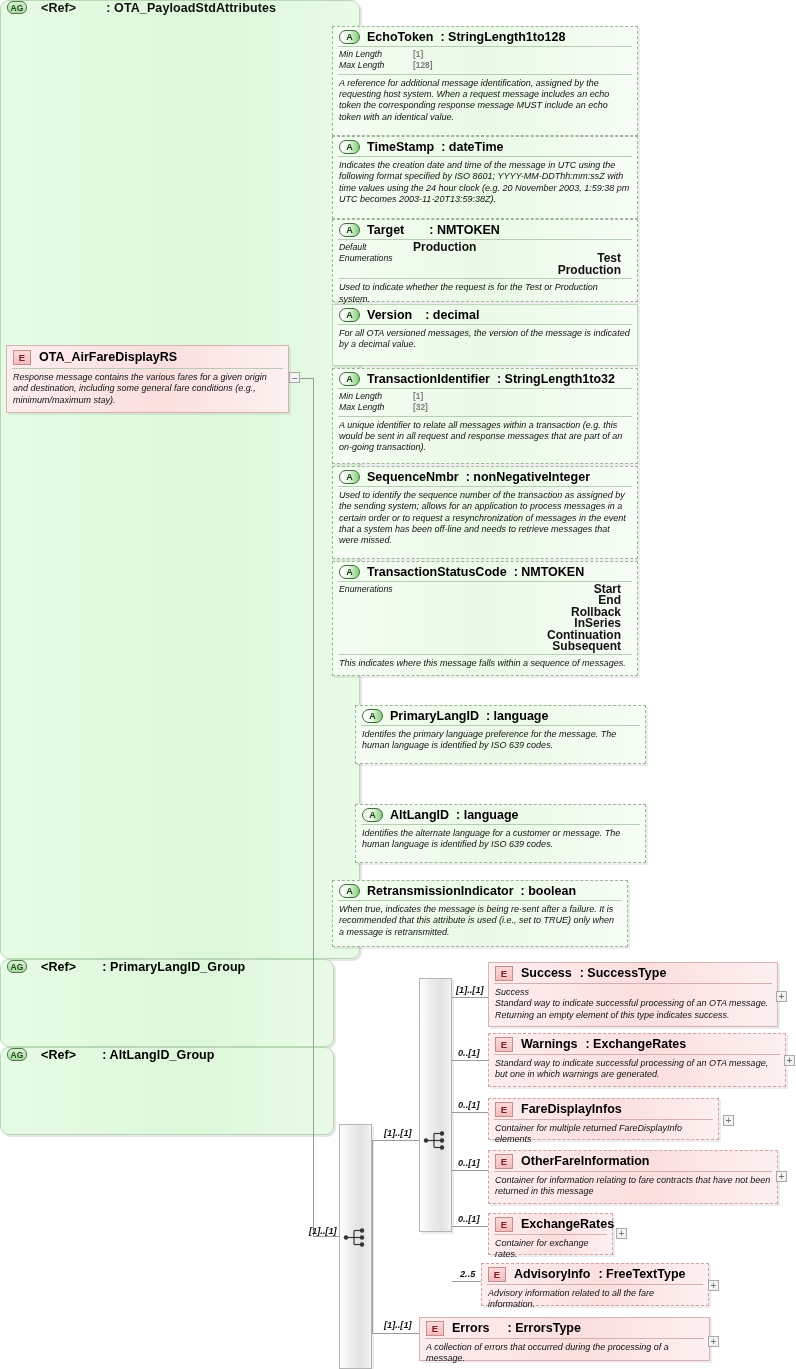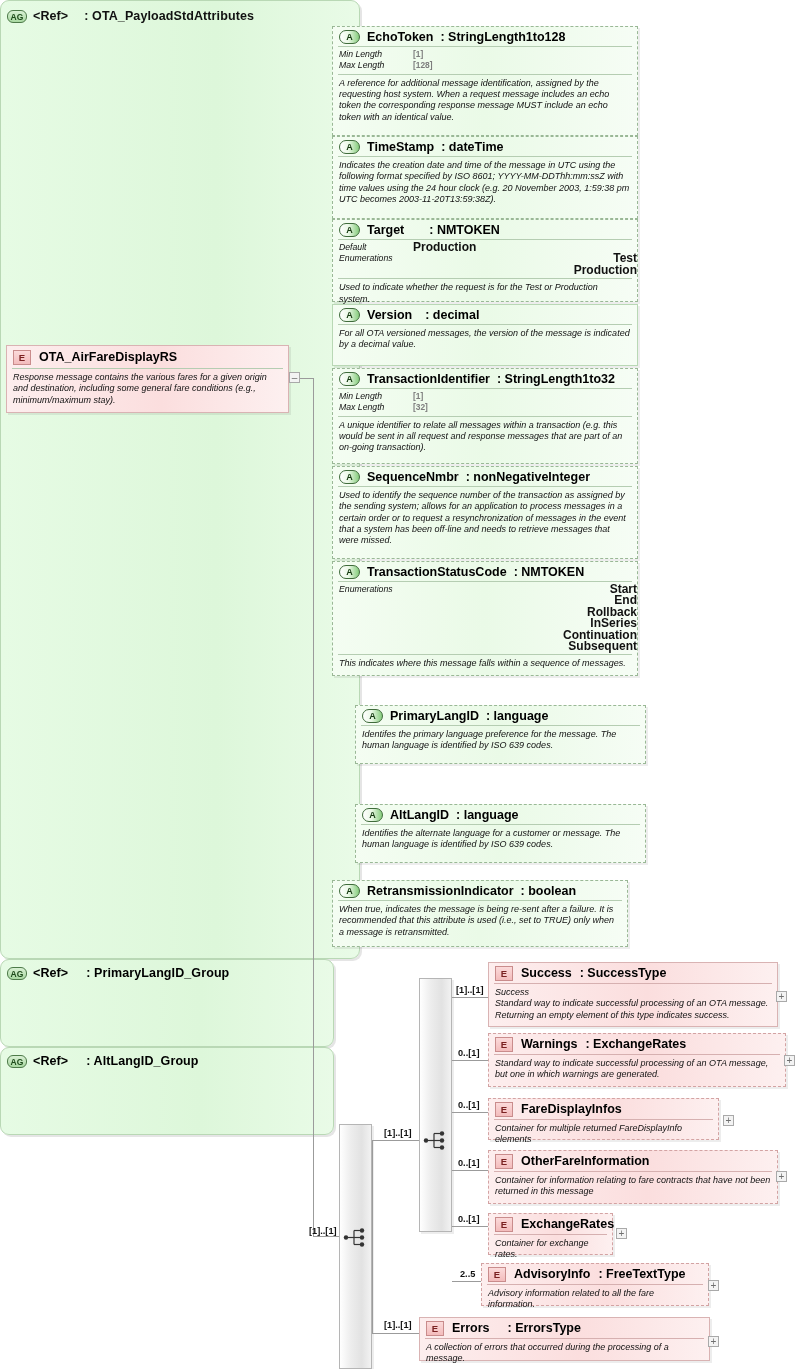--- a/index.html
+++ b/index.html
@@ -15,24 +15,24 @@
   .canvas { position:absolute; left:0; top:0; width:796px; height:1369px; }
 
   
   .ag-box {
     background: linear-gradient(to right, #e6fbe4 0%, #ddf7da 60%, #e9fbe7 100%);
     border: 1px solid #b9d8b5;
     border-radius: 9px;
     box-shadow: 2px 2px 0 rgba(0,0,0,0.10);
   }
   .ag-head {
-    display:flex; align-items:flex-end;
+    display:flex; align-items:flex-start;
     height: 20px;
     padding-left: 6px;
-    gap: 6px;
+    gap: 14px;
     font-size: 12.5px;
     font-weight: bold;
     letter-spacing: .1px;
     white-space: nowrap;
   }
   .ag-head .nm { color:#111; }
   .ag-head .ty { color:#111; }
 
   
   .badge-ag {
@@ -76,21 +76,21 @@
   .attr-head {
     display:flex; align-items:center; gap:7px;
     height:19px; padding-left:6px;
     font-size:12.5px; font-weight:bold; white-space:nowrap;
   }
   .sep { border-top:1px solid #b5cdb2; margin:0 5px; height:0; }
   .facets {
     display:grid;
     grid-template-columns: 74px 1fr;
     font-size: 8.7px;
-    padding: 2px 0 2px 6px;
+    padding: 2px 16px 2px 6px;
     line-height: 11.4px;
   }
   .facets .lab { font-style: italic; color:#111; }
   .facets .val { color:#7d7d7d; font-weight:bold; font-size:8.4px;}
   .facets .valdark { color:#111; font-weight:bold; font-size:12px;}
   .enum-list .v { display:block;text-align:right; }
   .doc {
     font-size: 9px;
     font-style: italic;
     line-height: 11.3px;
@@ -143,20 +143,21 @@
     color:#6f6f6f;
     font-size:10px; line-height:9px;
     text-align:center;
     font-family:"Liberation Sans", sans-serif;
   }
 
   
   .occ {
     position:absolute;
     font-size:9.2px;
+    font-style:italic;
     font-weight:bold;
     color:#111;
     white-space:nowrap;
   }
 
   .seq-ico { position:absolute; }
 </style>
 </head>
 <body>
 
@@ -174,21 +175,21 @@
   <div class="expander" style="left:289px; top:372px;">–</div>
 
   <div class="ln h" style="left:300px; top:378px; width:14px;"></div>
   <div class="ln v" style="left:313px; top:378px; height:858px;"></div>
   <div class="ln h" style="left:313px; top:1236px; width:26px;"></div>
 
   <div class="ag-box" style="left:311px; top:2px; width:360px; height:959px;">
     <div class="ag-head" style="height:22px;">
       <span class="badge-ag">AG</span>
       <span class="nm">&lt;Ref&gt;</span>
-      <span class="ty" style="margin-left:10px;">: OTA_PayloadStdAttributes</span>
+      <span class="ty" style="margin-left:16px;">: OTA_PayloadStdAttributes</span>
     </div>
   </div>
 
   <div class="attr" style="left:332px; top:26px; width:306px; height:110px;">
     <div class="attr-head">
       <span class="badge-a">A</span>
       <span>EchoToken</span>
       <span>: StringLength1to128</span>
     </div>
     <div class="sep"></div>

